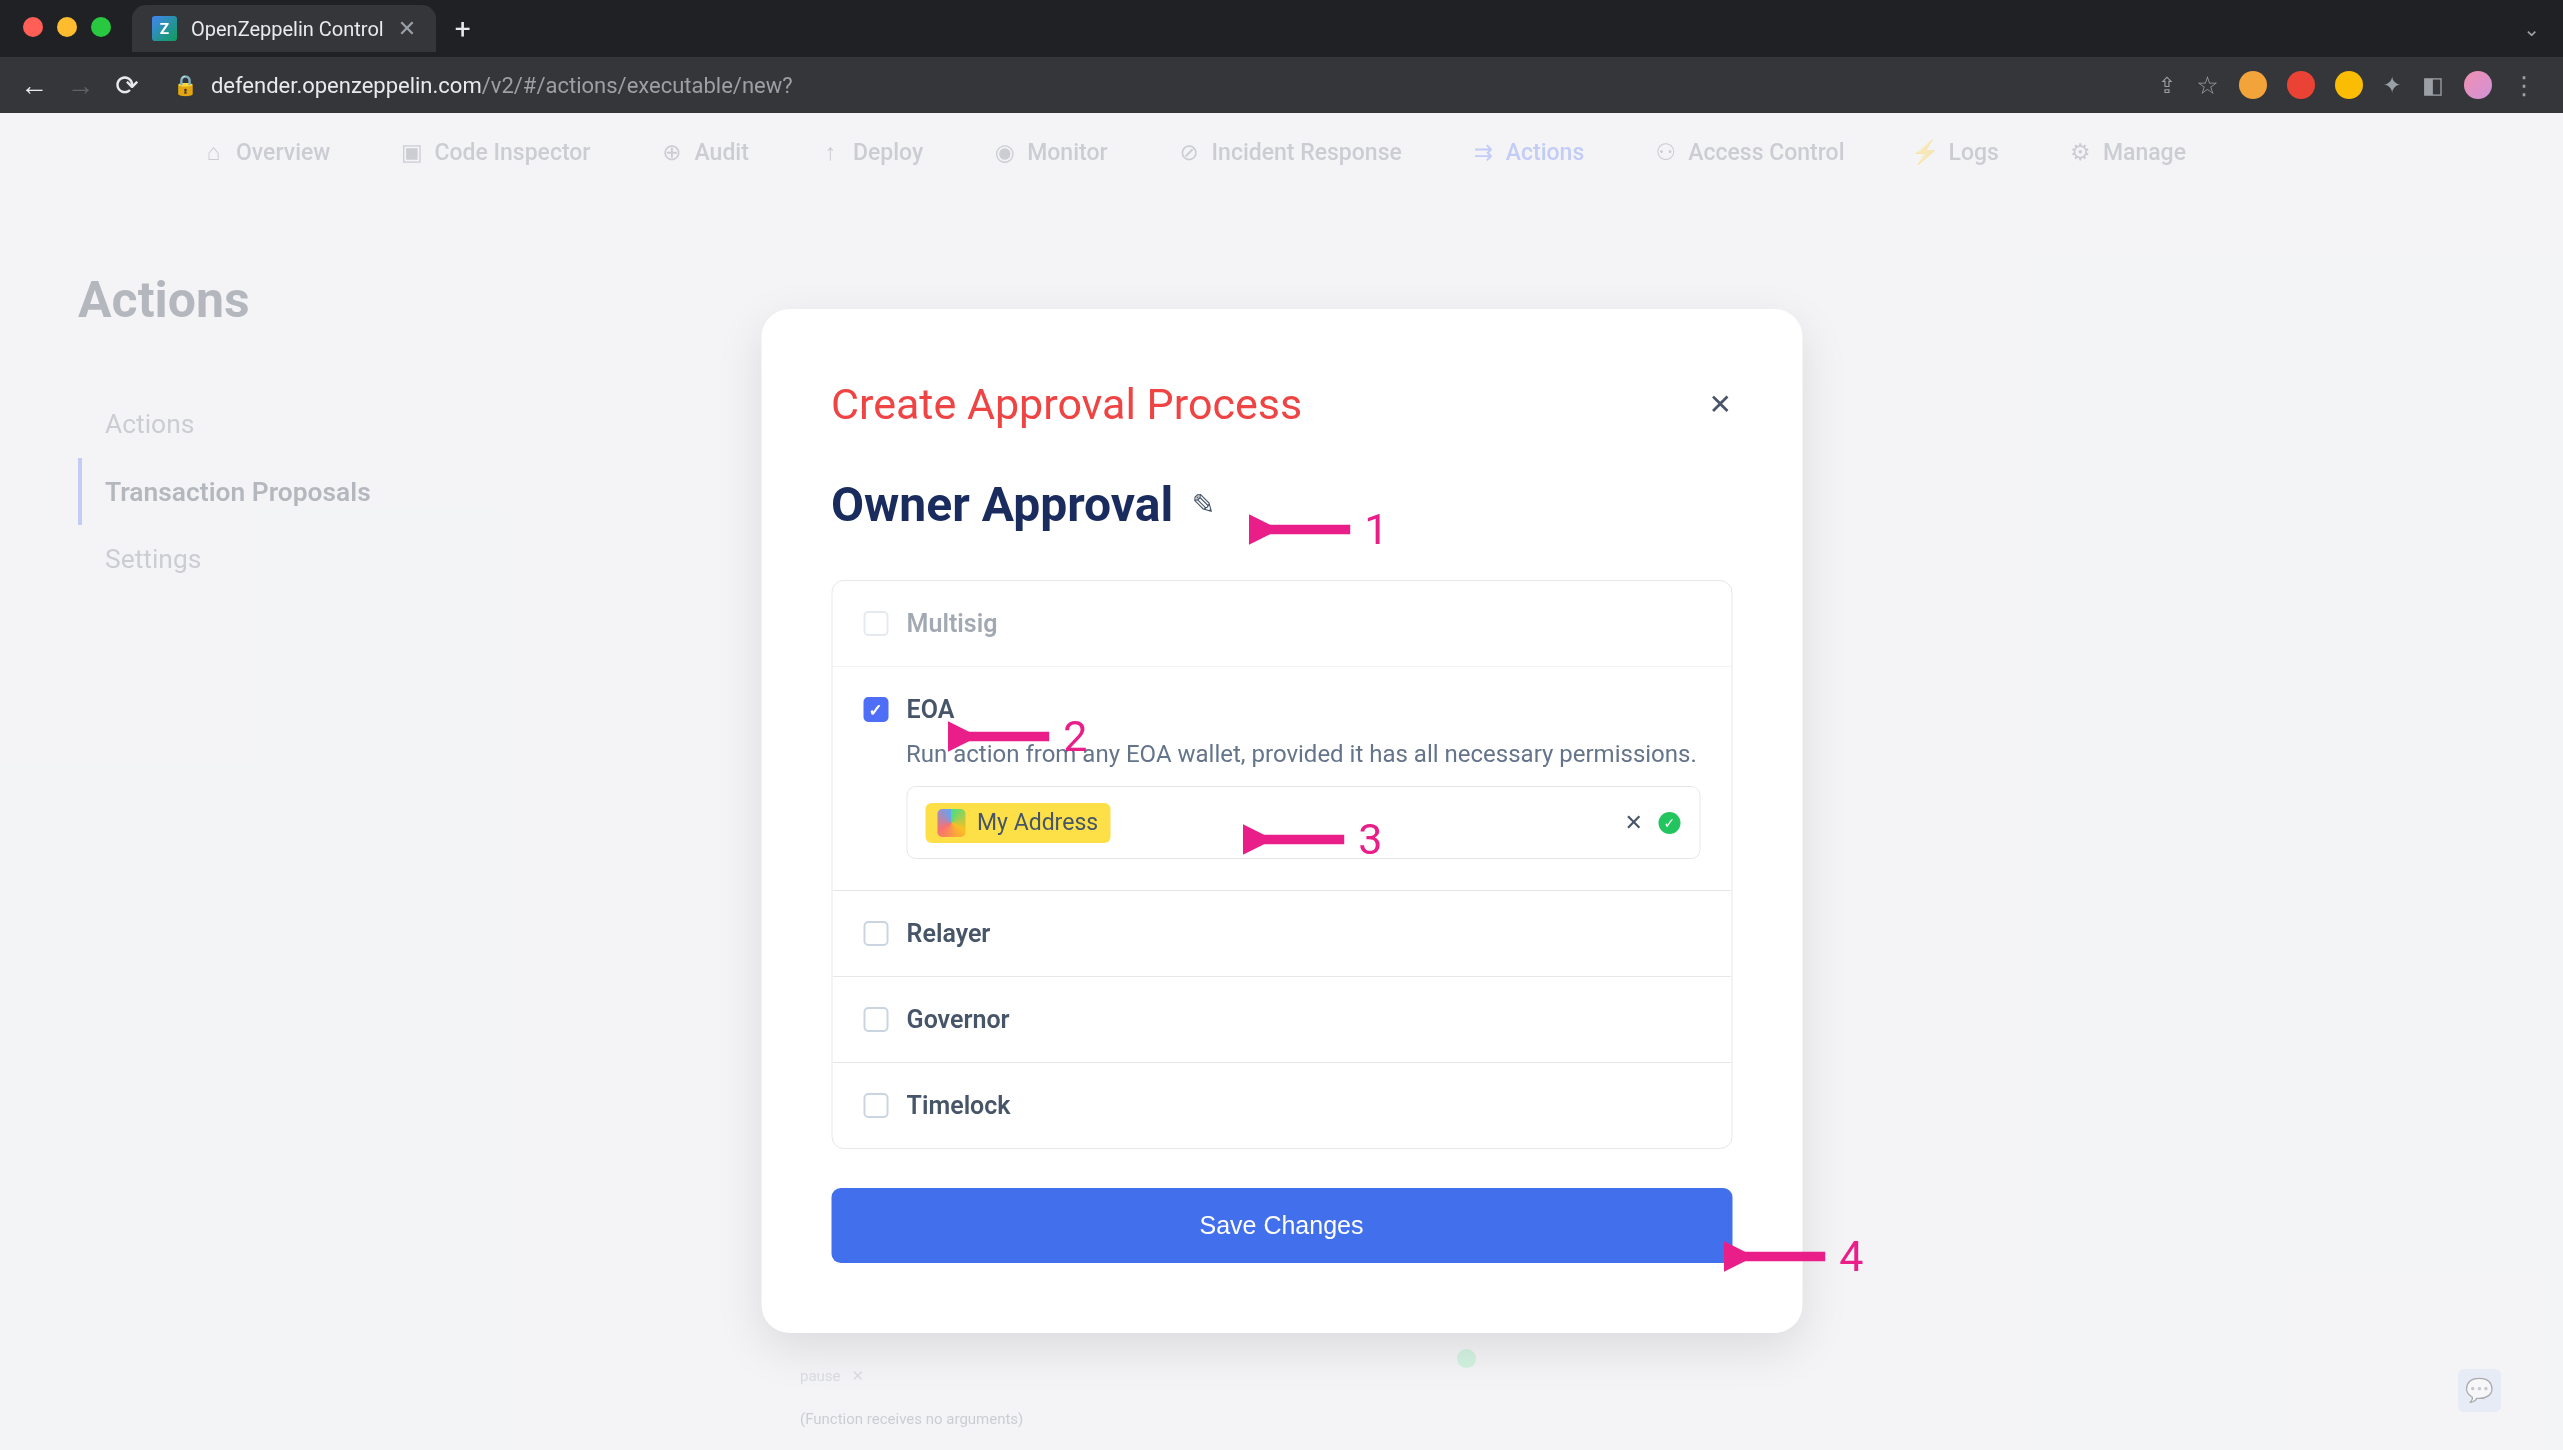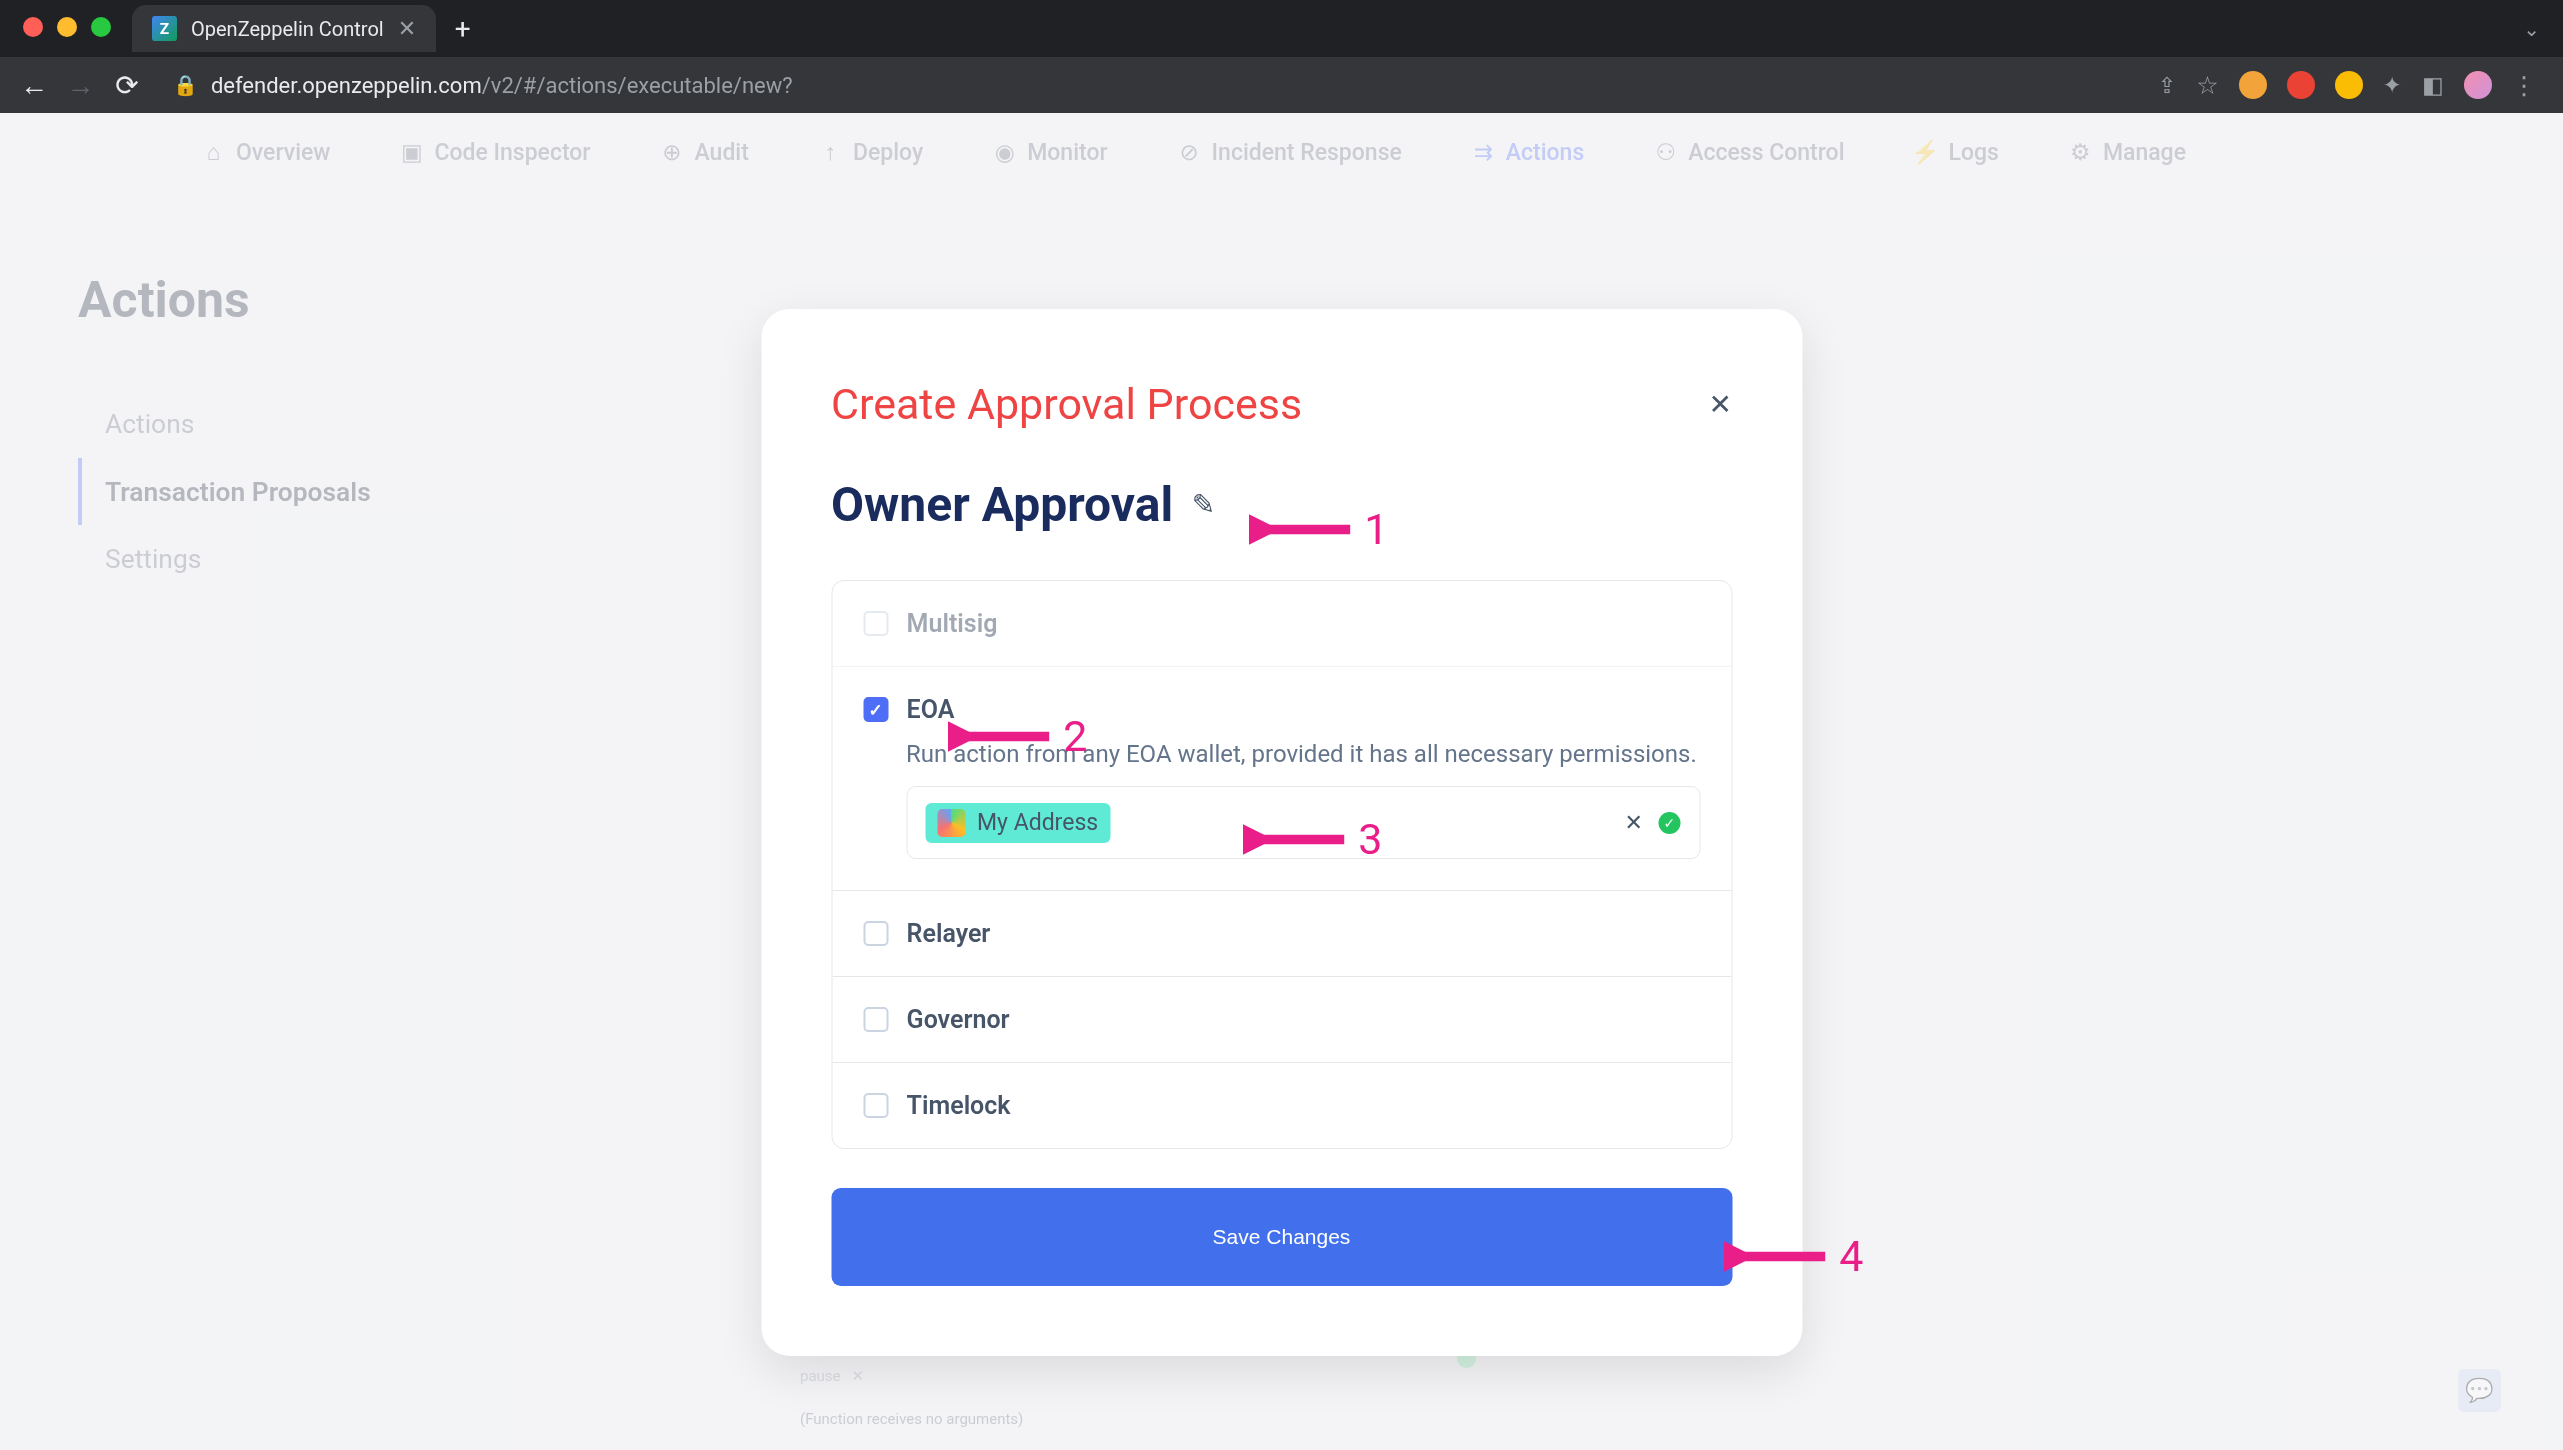--- a/index.html
+++ b/index.html
@@ -368,21 +368,21 @@
       border: 1.6px solid #e5e7eb;
       border-radius: 9.3px;
       padding: 15.5px 18.6px;
       display: flex;
       align-items: center;
       gap: 15.5px;
     }
     .address-chip {
       display: flex;
       gap: 11px;
-      background: #5eead4;
+      background: #fde047;
       border-radius: 6.2px;
       padding: 6.2px 12.4px;
     }
     .identicon {
       width: 28px;
       height: 28px;
       background: conic-gradient(#4ade80, #fbbf24, #f87171, #60a5fa);
       border-radius: 4.7px;
     }
     .chip-label {
@@ -407,24 +407,24 @@
       display: flex;
       align-items: center;
       justify-content: center;
       color: white;
       font-size: 14px;
     }
     
     .save-btn {
       margin-top: 39px;
       width: 100%;
-      padding: 37px;
+      padding: 23px;
       background: #4270ed;
       color: white;
-      font-size: 21px;
+      font-size: 25px;
       font-weight: 500;
       border: none;
       border-radius: 9.3px;
       cursor: pointer;
     }
     
     
     .annotation {
       position: absolute;
       z-index: 300;

